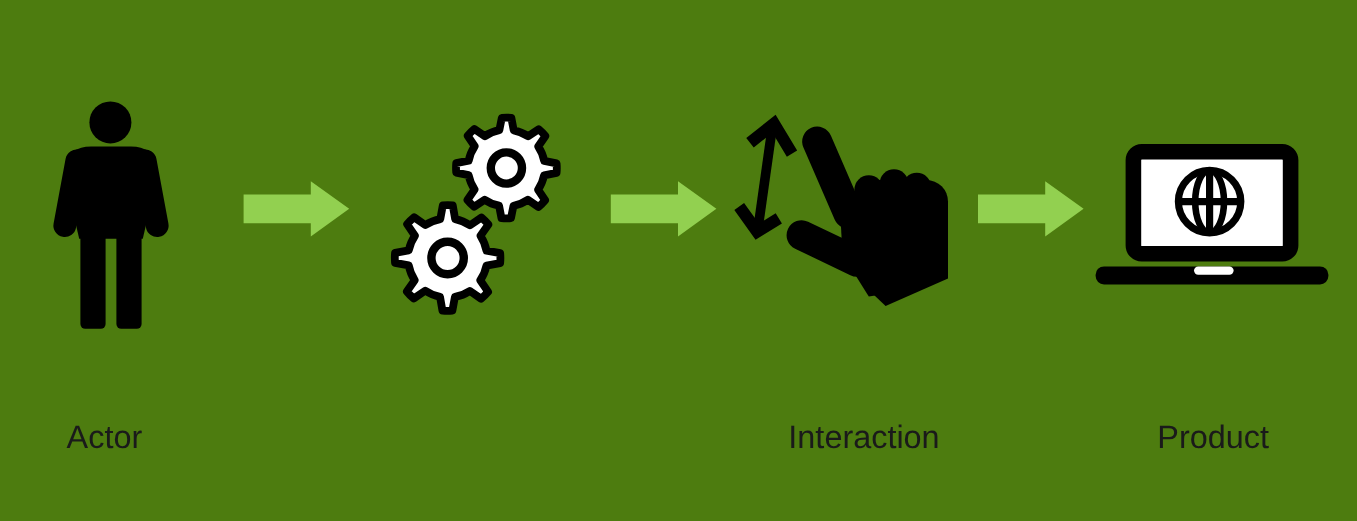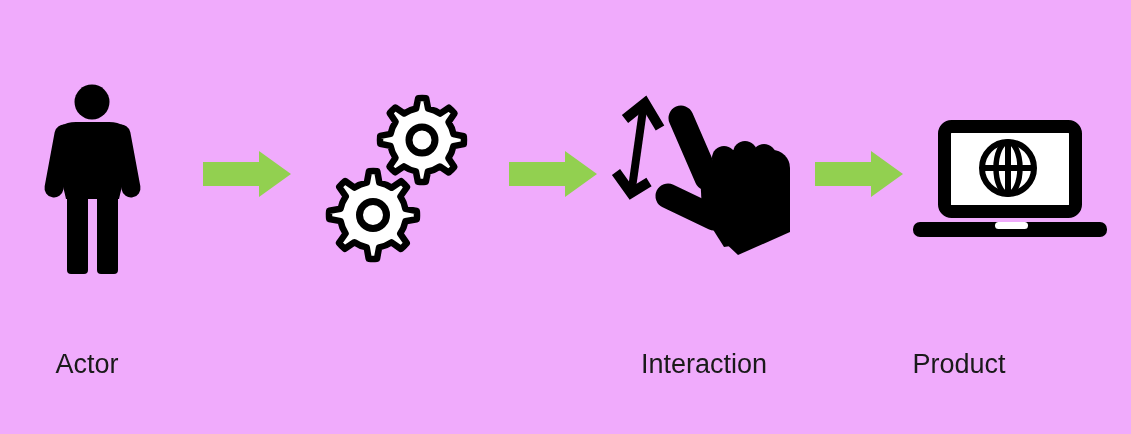--- a/index.html
+++ b/index.html
@@ -1,36 +1,36 @@
 <!DOCTYPE html>
 <html><head>
 <meta charset="utf-8">
 <style>
   html,body{margin:0;padding:0;background:#fff;}
   #canvas{
     position:relative;
     width:1131px;height:434px;
-    background:#f0abfc;
+    background:#4d7c0f;
     font-family:"Liberation Sans",sans-serif;
     overflow:hidden;
   }
   #icons{position:absolute;left:0;top:0;}
   .step-label{
     position:absolute;
     top:350px;
     transform:translateX(-50%);
     font-size:27px;
     line-height:1.1;
     color:#1a1a1a;
     white-space:nowrap;
   }
   .lbl-actor{left:87px;}
   .lbl-ability{left:395px;}
-  .lbl-interaction{left:704px;}
-  .lbl-product{left:959px;}
+  .lbl-interaction{left:720px;}
+  .lbl-product{left:1011px;}
 </style>
 </head>
 <body>
 
 <div id="canvas">
 
   <svg id="icons" width="1131" height="434" viewBox="0 0 1131 434" xmlns="http://www.w3.org/2000/svg">
 
     <g fill="#000">
       <circle cx="92" cy="102" r="17.5"></circle>

